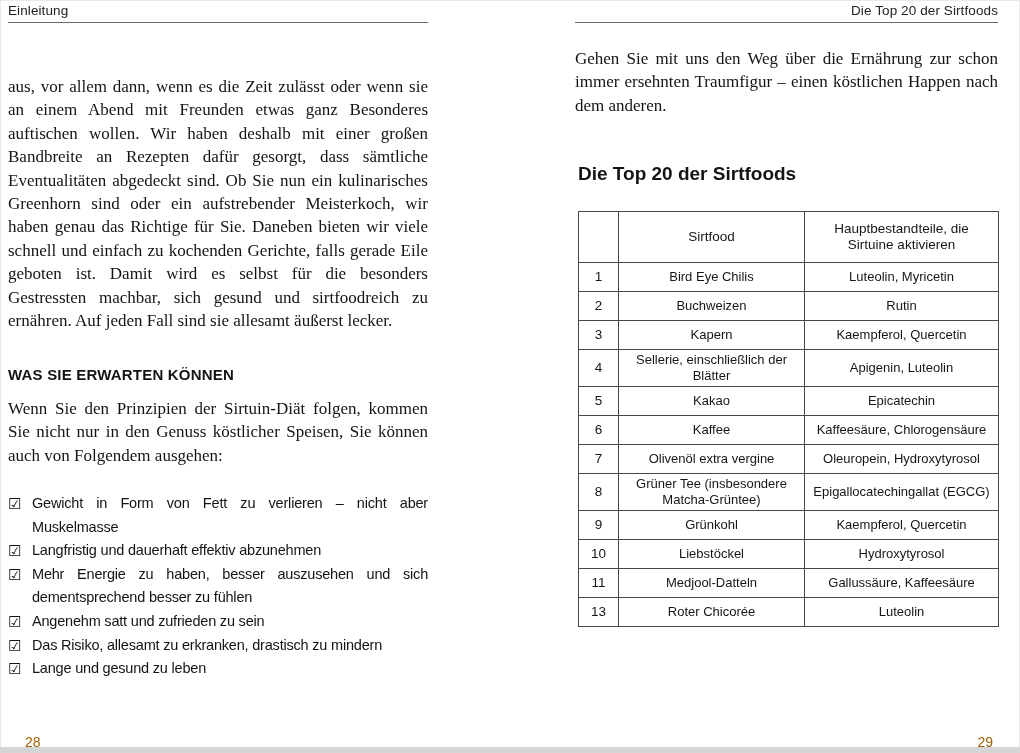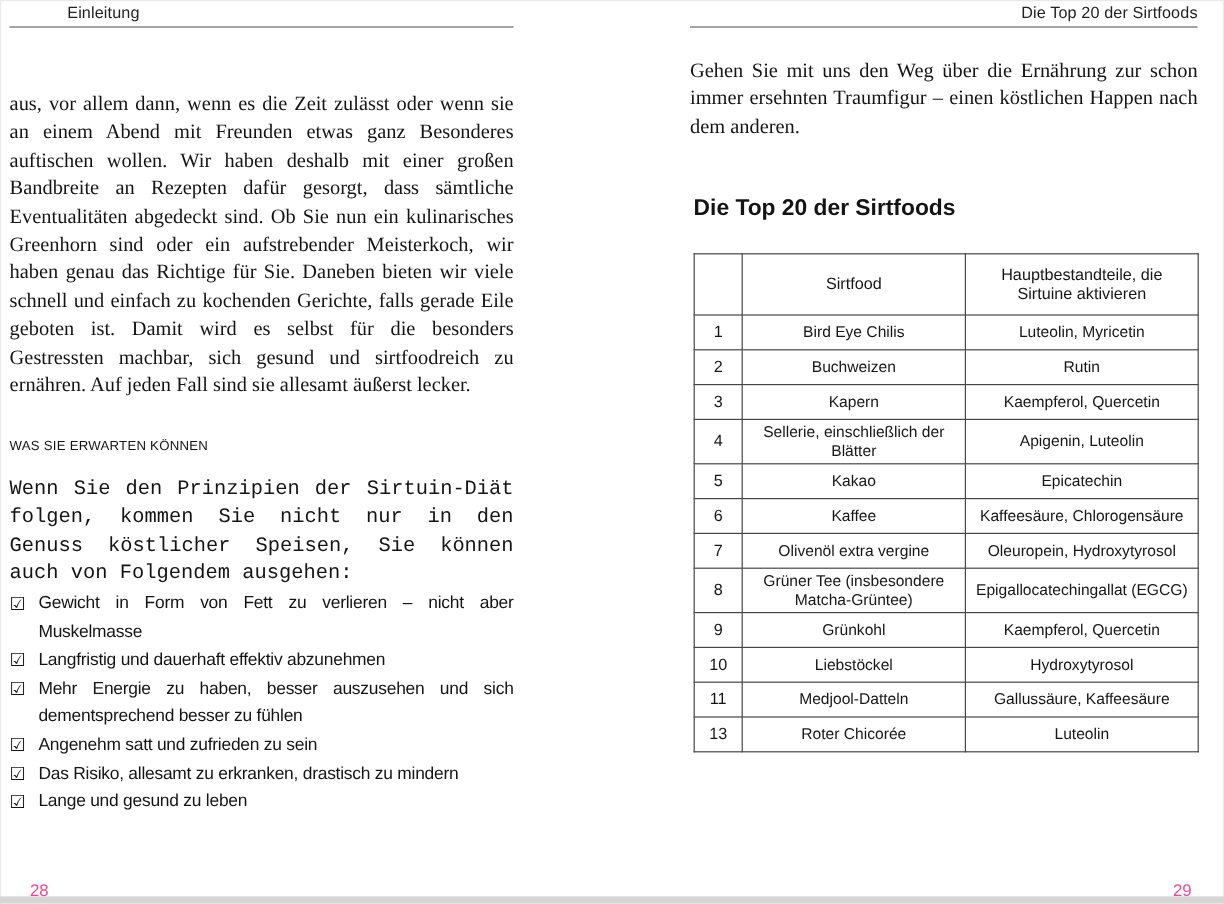--- a/index.html
+++ b/index.html
@@ -20,39 +20,39 @@
     position: absolute; left: 0; bottom: 0;
     width: 100%; height: 6px;
     background: #d5d5d5;
   }
   .col { position: absolute; top: 0; }
   .col-left  { left: 8px;  width: 420px; }
   .col-right { left: 575px; width: 423px; }
 
   .running-head {
     position: absolute; top: 3px; left: 0; right: 0;
-    font-size: 13.5px; color: #222; letter-spacing: 0.1px; margin-left: 48px;
+    font-size: 13.5px; color: #222; letter-spacing: 0.1px;
   }
   .running-head.right { text-align: right; }
   .head-rule {
     position: absolute; top: 22px; left: 0; right: 0;
     height: 1px; background: #6a6a6a;
   }
 
   .serif {
     font-family: "Liberation Serif", serif;
     font-size: 17px; line-height: 23.4px;
     text-align: justify; color: #141414;
   }
   .p1 { position: absolute; top: 47px; left: 0; right: 0; margin-top: 28px; }
   .section-heading {
     position: absolute; top: 366px; left: 0; right: 0;
-    font-size: 11px; font-weight: normal; letter-spacing: 0.2px; color: #141414;
-  }
-  .p2 { position: absolute; top: 397px; left: 0; right: 0; font-family: Liberation Mono, monospace; }
+    font-size: 15px; font-weight: bold; letter-spacing: 0.2px; color: #141414;
+  }
+  .p2 { position: absolute; top: 397px; left: 0; right: 0; }
 
   .checklist {
     position: absolute; top: 492px; left: 0; right: 0;
     font-size: 14.5px; letter-spacing: -0.2px; line-height: 23.6px; color: #141414;
   }
   .check-item { display: flex; align-items: flex-start; }
   .check-box {
     flex: 0 0 24px; font-size: 15px; line-height: 23.6px; color: #141414;
   }
   .check-text { flex: 1; text-align: justify; }
@@ -79,21 +79,21 @@
   }
   table.sirt col.c-num { width: 40px; }
   table.sirt col.c-food { width: 186px; }
   table.sirt col.c-comp { width: 194px; }
   table.sirt thead th { height: 46px; font-size: 13.5px; }
   table.sirt tbody td { height: 24px; }
   td.num-cell { font-size: 13.5px; }
 
   .page-number {
     position: absolute; top: 734px;
-    font-size: 14px; color: #ec4899;
+    font-size: 14px; color: #a16207;
   }
   .page-number.left  { left: 25px; }
   .page-number.right { right: 27px; }
 </style>
 </head>
 <body>
 
 <div class="frame"></div>
 
 <div class="col col-left">

